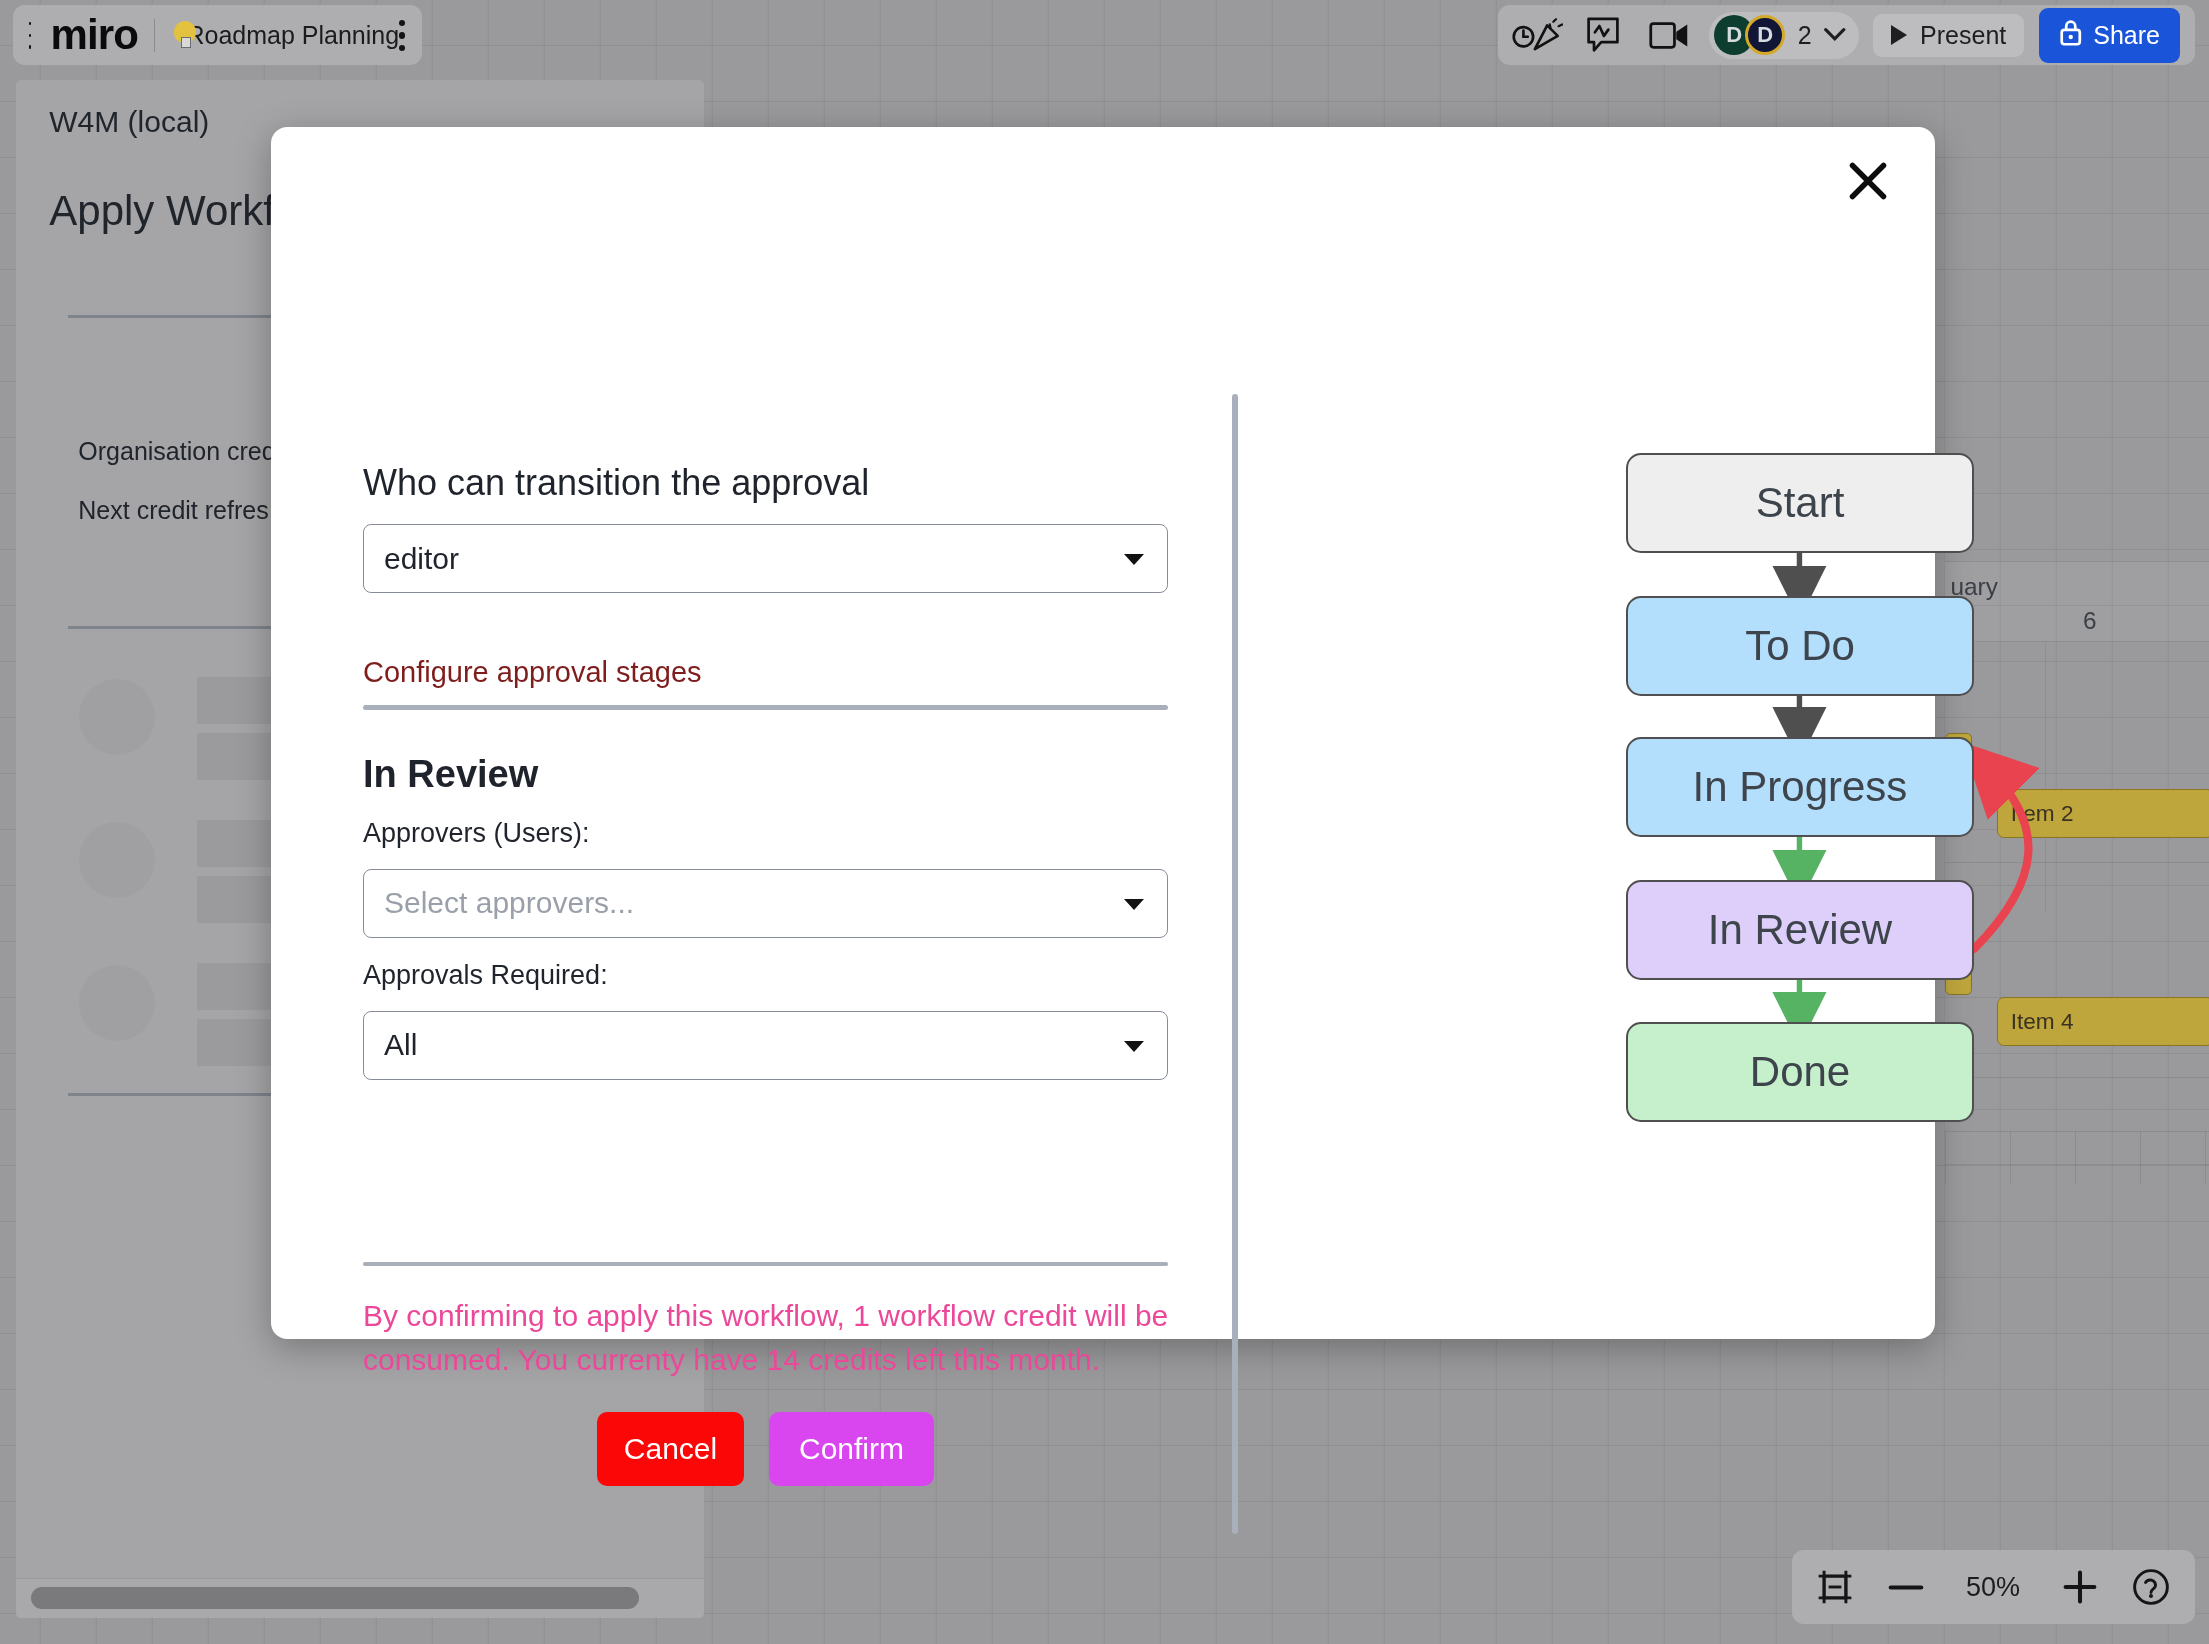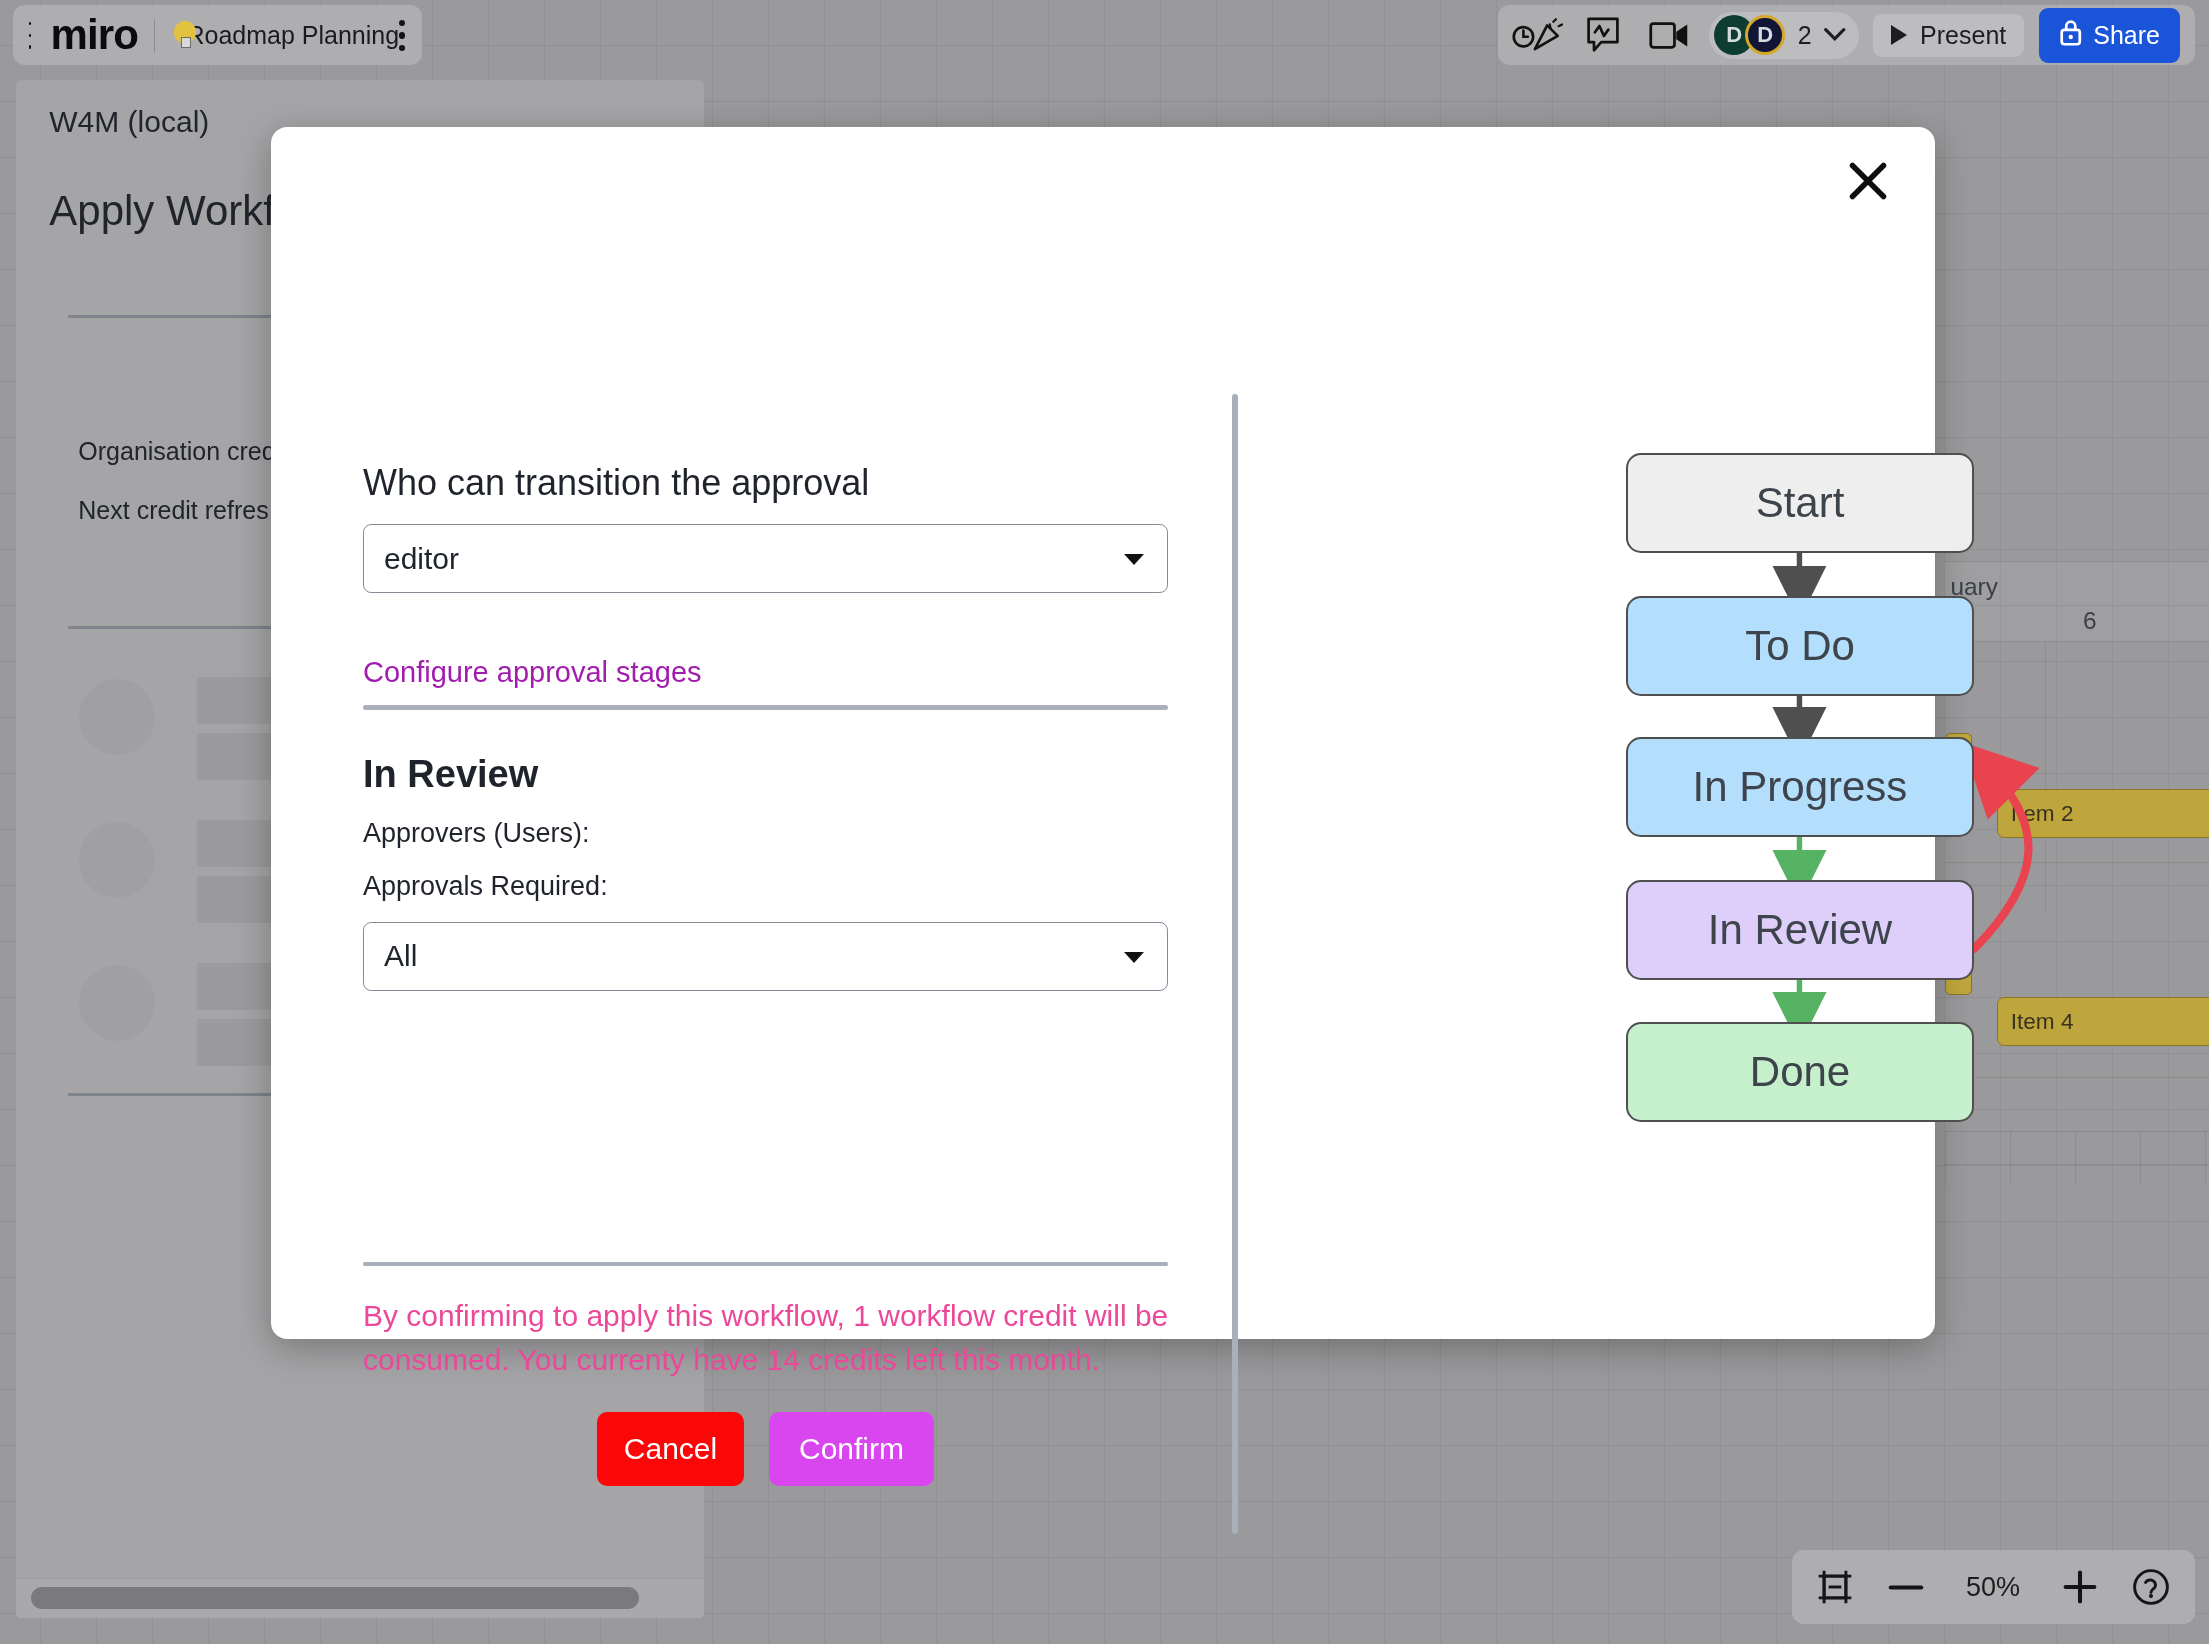--- a/index.html
+++ b/index.html
@@ -128,21 +128,21 @@
     border:1.8px solid #868c97; border-radius:8.1px; background:#fff;
     display:flex; align-items:center; padding:0 20px; cursor:pointer;
   }
   .select-box .sv { font-size:30px; color:#1f232b; }
   .select-box .sv.ph { color:#9aa0aa; }
   .select-box .cv {
     position:absolute; right:23.5px; top:50%; margin-top:-4.5px;
     width:0;height:0;border-left:10px solid transparent;border-right:10px solid transparent;border-top:11.8px solid #111;
   }
 
-  .sec-head { margin-top:63px; font-size:29px; color:#a21caf; }
+  .sec-head { margin-top:63px; font-size:29px; color:#7f1d1d; }
   .sec-hr { width:805px; height:4.5px; background:#aab0bb; margin-top:16.3px; border-radius:2.7px; }
 
   .stage-name { margin-top:43px; font-size:38px; font-weight:600; color:#1f232b; }
   .sub-label { margin-top:22px; font-size:27px; color:#1f232b; }
 
   .foot-hr { position:absolute; left:92px; top:1135px; width:805px; height:3.6px; background:#aab0bb; border-radius:1.8px; }
   .warn-text {
     position:absolute; left:92px; top:1167px; width:814px;
     font-size:30px; line-height:1.45; color:#ec4899;
   }
@@ -306,20 +306,24 @@
       <span class="sv">editor</span>
       <span class="cv"></span>
     </div>
 
     <div class="sec-head">Configure approval stages</div>
     <div class="sec-hr"></div>
 
     <div class="stage-name">In Review</div>
 
     <div class="sub-label">Approvers (Users):</div>
+    <div class="select-box">
+      <span class="sv ph">Select approvers...</span>
+      <span class="cv"></span>
+    </div>
 
     <div class="sub-label">Approvals Required:</div>
     <div class="select-box">
       <span class="sv">All</span>
       <span class="cv"></span>
     </div>
   </div>
 
   <div class="foot-hr"></div>
   <div class="warn-text">By confirming to apply this workflow, 1 workflow credit will be consumed. You currenty have 14 credits left this month.</div>

